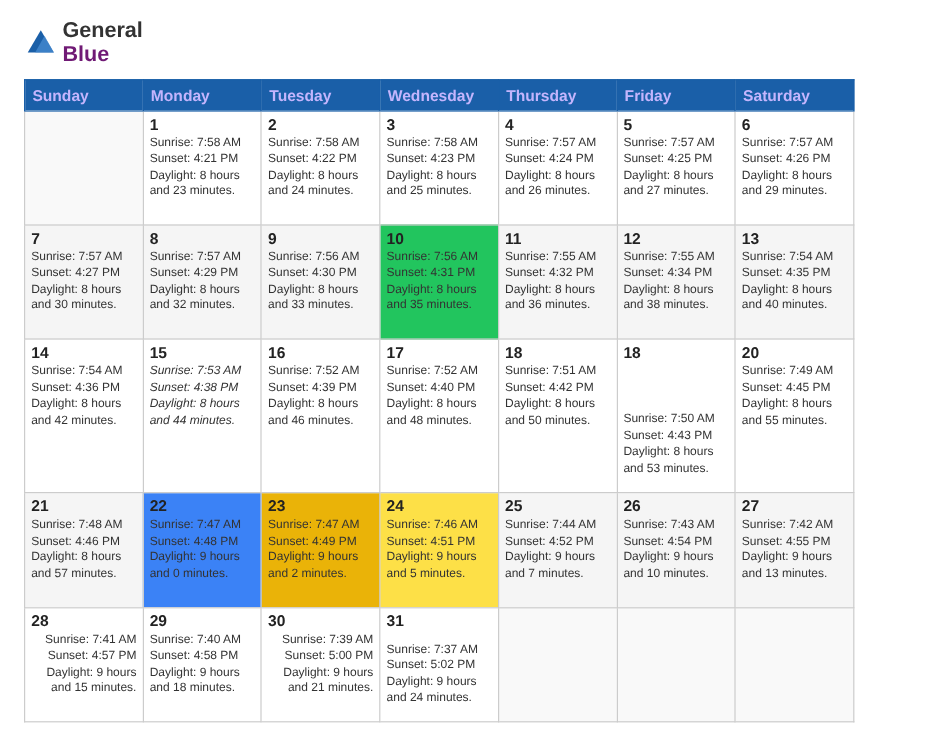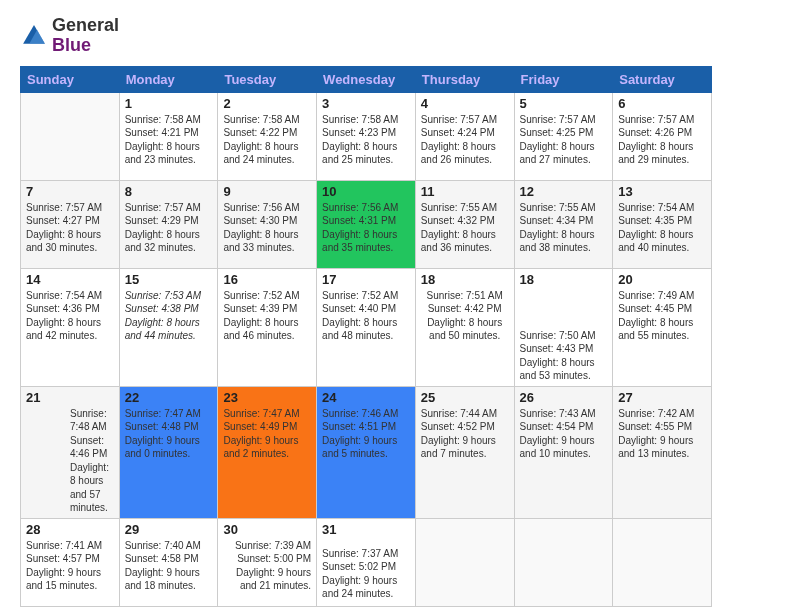--- a/index.html
+++ b/index.html
@@ -242,21 +242,21 @@
           </td>
           <td>
             <div class="day-number">17</div>
             <div class="day-info" style="white-space: pre-line;">Sunrise: 7:52 AM
 Sunset: 4:40 PM
 Daylight: 8 hours
 and 48 minutes.</div>
           </td>
           <td>
             <div class="day-number">18</div>
-            <div class="day-info" style="white-space: pre-line; text-align: center;">Sunrise: 7:51 AM
+            <div class="day-info" style="white-space: pre-line;">Sunrise: 7:51 AM
 Sunset: 4:42 PM
 Daylight: 8 hours
 and 50 minutes.</div>
           </td>
           <td>
             <div class="day-number">18</div>
             <div class="day-info" style="white-space: pre-line; margin-top: 42px;">Sunrise: 7:50 AM
 Sunset: 4:43 PM
 Daylight: 8 hours
 and 53 minutes.</div>
@@ -265,40 +265,40 @@
             <div class="day-number">20</div>
             <div class="day-info" style="white-space: pre-line;">Sunrise: 7:49 AM
 Sunset: 4:45 PM
 Daylight: 8 hours
 and 55 minutes.</div>
           </td>
         </tr>
         <tr>
           <td style="background: rgb(245, 245, 245);">
             <div class="day-number">21</div>
-            <div class="day-info" style="white-space: pre-line; margin-left: 44px;">Sunrise: 7:48 AM
+            <div class="day-info" style="white-space: pre-line;">Sunrise: 7:48 AM
 Sunset: 4:46 PM
 Daylight: 8 hours
 and 57 minutes.</div>
           </td>
           <td style="background: #3b82f6;">
             <div class="day-number">22</div>
             <div class="day-info" style="white-space: pre-line;">Sunrise: 7:47 AM
 Sunset: 4:48 PM
 Daylight: 9 hours
 and 0 minutes.</div>
           </td>
-          <td style="background: #f97316;">
+          <td style="background: #eab308;">
             <div class="day-number">23</div>
             <div class="day-info" style="white-space: pre-line;">Sunrise: 7:47 AM
 Sunset: 4:49 PM
 Daylight: 9 hours
 and 2 minutes.</div>
           </td>
-          <td style="background: #3b82f6;">
+          <td style="background: #fde047;">
             <div class="day-number">24</div>
             <div class="day-info" style="white-space: pre-line;">Sunrise: 7:46 AM
 Sunset: 4:51 PM
 Daylight: 9 hours
 and 5 minutes.</div>
           </td>
           <td style="background: rgb(245, 245, 245);">
             <div class="day-number">25</div>
             <div class="day-info" style="white-space: pre-line;">Sunrise: 7:44 AM
 Sunset: 4:52 PM
@@ -316,21 +316,21 @@
             <div class="day-number">27</div>
             <div class="day-info" style="white-space: pre-line;">Sunrise: 7:42 AM
 Sunset: 4:55 PM
 Daylight: 9 hours
 and 13 minutes.</div>
           </td>
         </tr>
         <tr>
           <td>
             <div class="day-number">28</div>
-            <div class="day-info" style="white-space: pre-line;">Sunrise: 7:41 AM
+            <div class="day-info" style="white-space: pre-line; text-align: right;">Sunrise: 7:41 AM
 Sunset: 4:57 PM
 Daylight: 9 hours
 and 15 minutes.</div>
           </td>
           <td>
             <div class="day-number">29</div>
             <div class="day-info" style="white-space: pre-line;">Sunrise: 7:40 AM
 Sunset: 4:58 PM
 Daylight: 9 hours
 and 18 minutes.</div>

